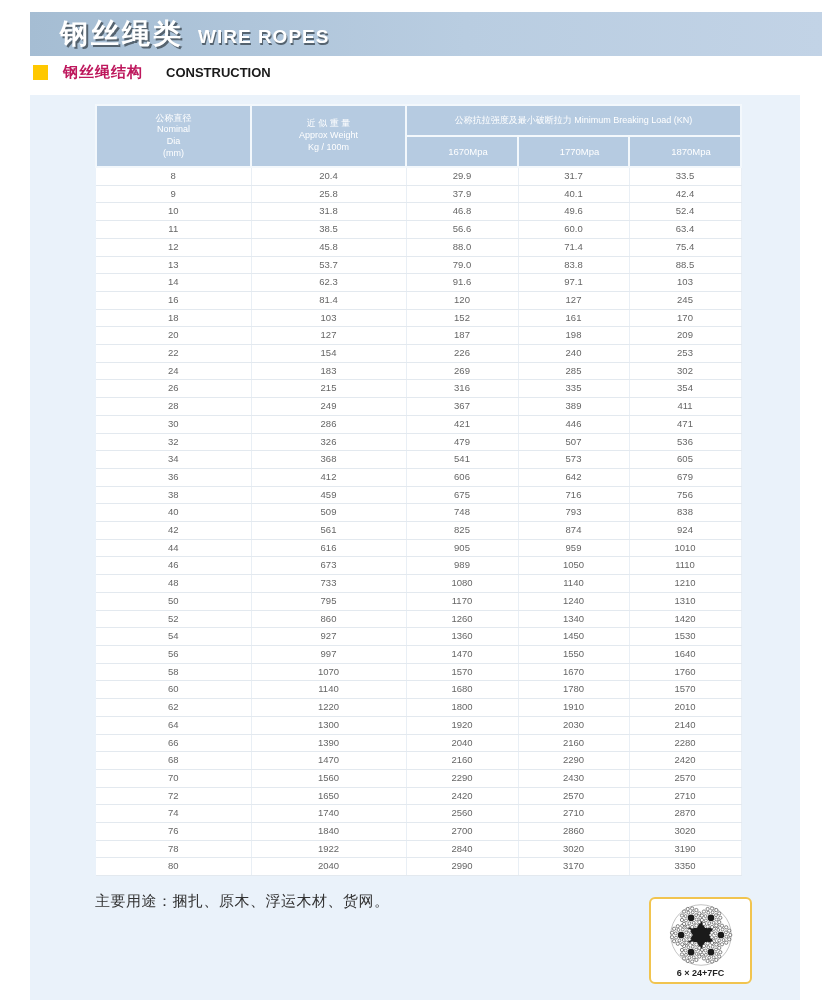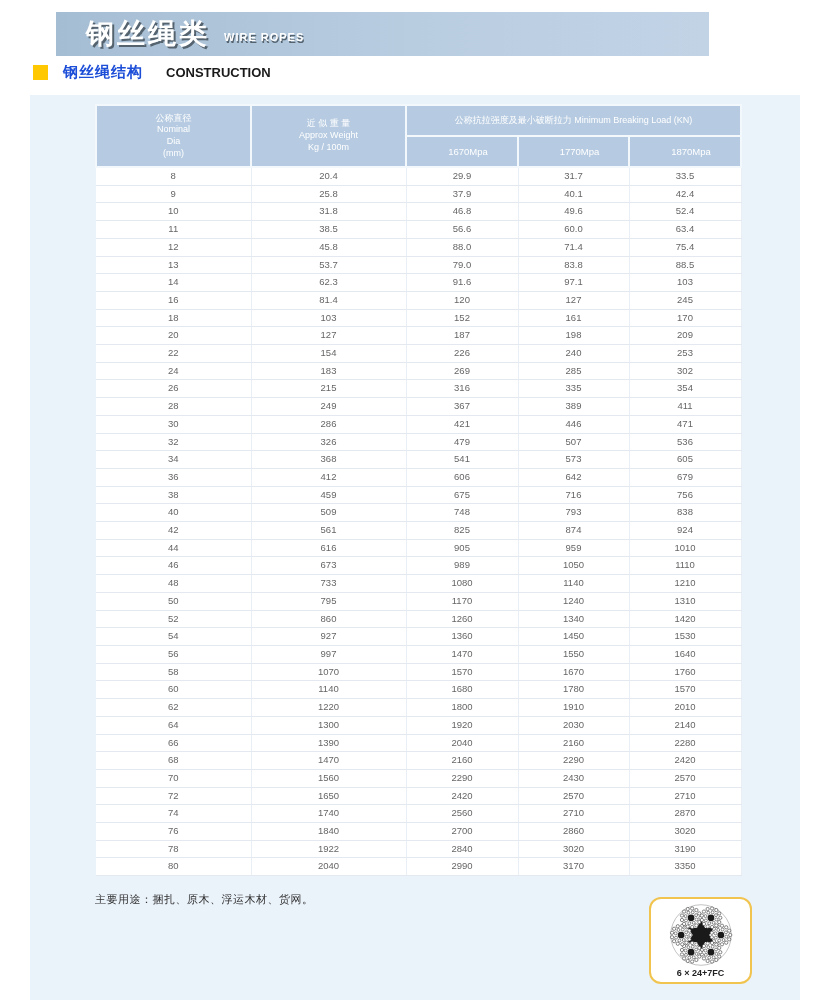--- a/index.html
+++ b/index.html
@@ -4,40 +4,40 @@
 <style>
   html,body { margin:0; padding:0; }
   body {
     width:830px; height:1000px; position:relative; background:#ffffff;
     font-family:"Liberation Sans","DejaVu Sans",sans-serif;
     overflow:hidden;
   }
 
   
   .title-bar {
-    position:absolute; left:30px; top:12px; width:653px; height:44px;
+    position:absolute; left:30px; top:12px; width:792px; height:44px;
     background:linear-gradient(90deg,#a5bdd3 0%,#b9cde1 55%,#c2d3e6 100%);
-    display:flex; align-items:center; padding-left:30px; box-sizing:border-box;margin-left:26px;
+    display:flex; align-items:center; padding-left:30px; box-sizing:border-box;
   }
   .title-cn {
     font-size:28px; font-weight:bold; color:#ffffff; letter-spacing:3px;
     text-shadow:2px 2px 0 #55636f;
   }
   .title-en {
-    font-size:11px; font-weight:bold; color:#ffffff; letter-spacing:1px;
+    font-size:19px; font-weight:bold; color:#ffffff; letter-spacing:1px;
     margin-left:14px; margin-top:6px; text-shadow:1px 2px 0 #55636f;
   }
 
   
   .section-row {
     position:absolute; left:33px; top:63px; height:18px;
     display:flex; align-items:center;
   }
   .bullet { width:15px; height:15px; background:#ffc800; margin-right:15px; }
-  .section-cn { font-size:15px; font-weight:bold; color:#1d4ed8; letter-spacing:1px; }
+  .section-cn { font-size:15px; font-weight:bold; color:#be185d; letter-spacing:1px; }
   .section-en { font-size:13px; font-weight:bold; color:#1a1a1a; margin-left:23px; }
 
   
   .panel {
     position:absolute; left:30px; top:95px; width:770px; height:905px;
     background:#eaf2fa;
   }
 
   
   .table-wrap { position:absolute; left:95px; top:104px; width:645px; }
@@ -57,29 +57,29 @@
   tbody td {
     background:#ffffff; color:#666666; font-size:9.5px; text-align:center;
     height:16.7px; padding:0; line-height:16.7px;
     border-bottom:1px solid #e3e9ef; border-right:1px solid #e9eff5;
     border-top:1px solid #eef3f8;
   }
   tbody td:last-child { border-right:1px solid #e9eff5; }
 
   
   .note {
-    position:absolute; left:95px; top:892px; font-size:11px; color:#333333;
+    position:absolute; left:95px; top:892px; font-size:15px; color:#333333;
     letter-spacing:0.5px;
     font-family:Liberation Mono, monospace;
   }
 
   
   .spec-card {
     position:absolute; left:649px; top:897px; width:103px; height:87px;
-    background:#ffffff; border:2px solid #f1c44f; border-radius:12px;
+    background:#ffffff; border:2px solid #f1c44f; border-radius:6px;
     box-sizing:border-box; display:flex; flex-direction:column;
     align-items:center; justify-content:center;
   }
   .spec-label { font-size:9px; font-weight:bold; color:#222222; margin-top:1px; }
 </style>
 </head>
 <body>
 
 <div class="title-bar">
   <span class="title-cn">钢丝绳类</span>

